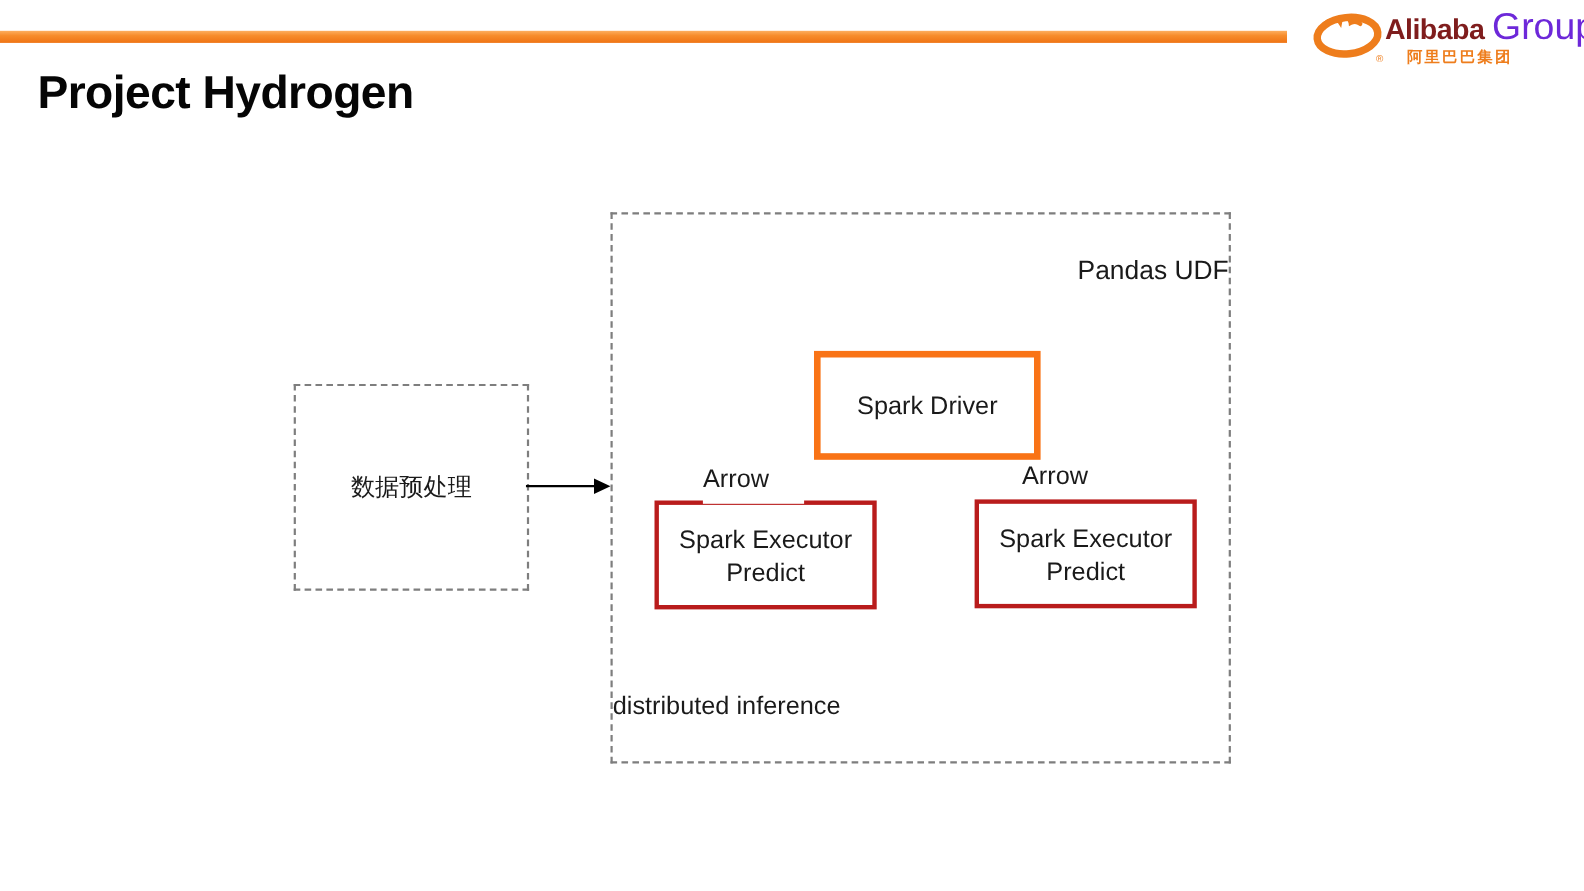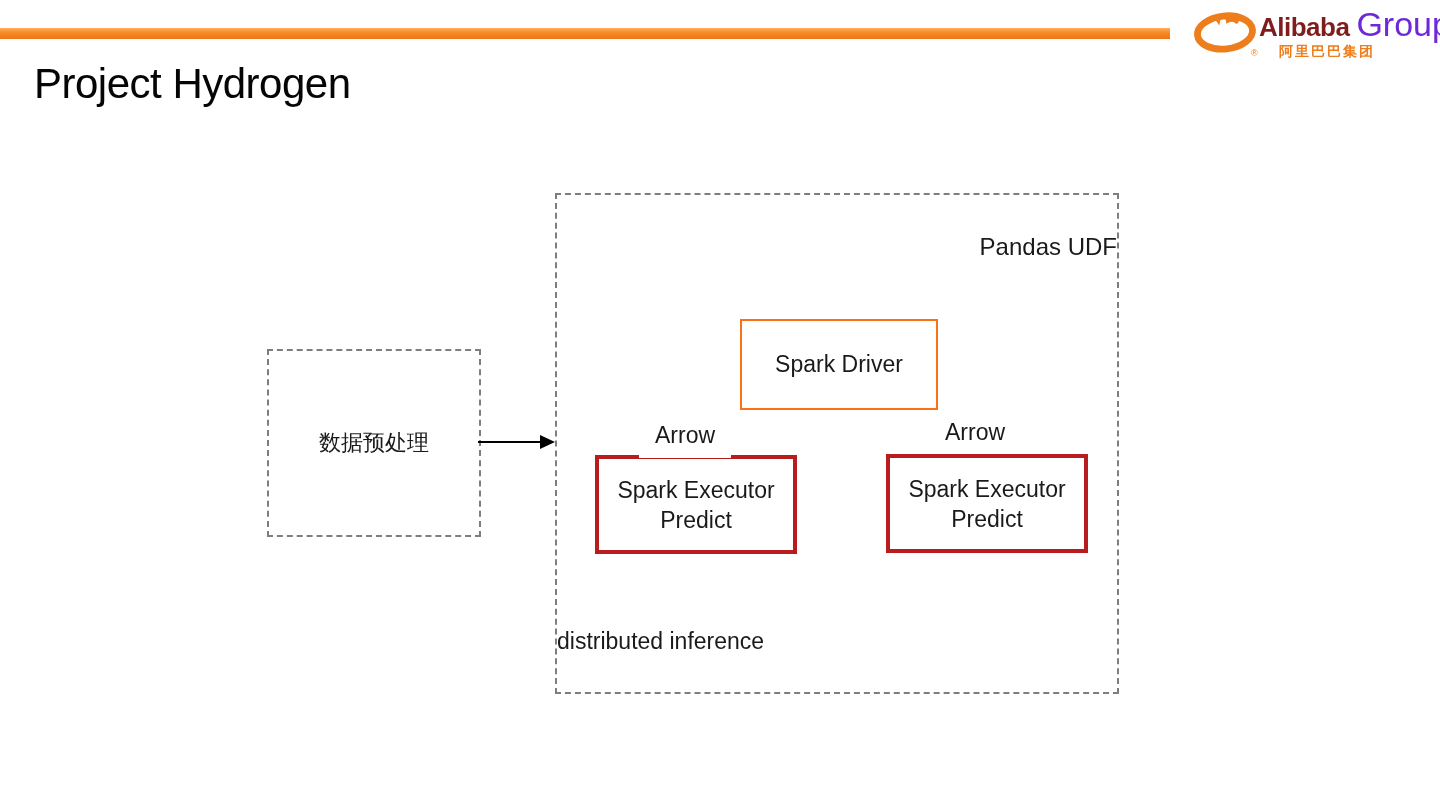--- a/index.html
+++ b/index.html
@@ -22,21 +22,21 @@
   .logo-text{margin-left:2px;line-height:1;}
   .logo-row1{white-space:nowrap;}
   .brand{font-size:26px;font-weight:bold;color:#7f1d1d;letter-spacing:-0.5px;}
   .brand-suffix{font-size:34px;font-weight:400;color:#6d28d9;margin-left:7px;}
   .brand-cn{font-size:14px;font-weight:bold;color:#ee7d1c;letter-spacing:2px;margin-top:3px;margin-left:20px;}
   .registered{position:absolute;left:58px;top:41px;font-size:9px;color:#ee7d1c;}
 
   
   .page-title{
     position:absolute;left:34px;top:60px;
-    font-size:42px;font-weight:normal;color:#050505;letter-spacing:-0.5px;
+    font-size:42px;font-weight:bold;color:#050505;letter-spacing:-0.5px;
   }
 
   
   .pre-box{
     position:absolute;left:267px;top:349px;width:210px;height:184px;
     border:2px dashed #7e7e7e;
     display:flex;align-items:center;justify-content:center;
     font-size:22px;
   }
   .flow-arrow{position:absolute;left:478px;top:434px;width:78px;height:16px;}
@@ -44,26 +44,26 @@
   .udf-box{
     position:absolute;left:555px;top:193px;width:560px;height:497px;
     border:2px dashed #7e7e7e;
   }
   .udf-title{
     position:absolute;left:0;top:38px;width:100%;
     text-align:right;font-size:24px;
   }
   .driver-box{
     position:absolute;left:183px;top:124px;width:194px;height:87px;
-    border:2px solid #f97316;background:#fff;
+    border:6px solid #f97316;background:#fff;
     display:flex;align-items:center;justify-content:center;
     font-size:23px;
   }
   .arrow-label{
-    position:absolute;z-index:2;text-align:center;font-size:23px;
+    position:absolute;z-index:2;text-align:left;font-size:23px;
   }
   .arrow-label.left{
     left:82px;top:227px;width:92px;height:36px;background:#ffffff;
   }
   .arrow-label.right{
     left:372px;top:224px;width:92px;height:28px;
   }
   .exec-box{
     position:absolute;width:194px;height:91px;z-index:1;
     border:4px solid #b91c1c;

